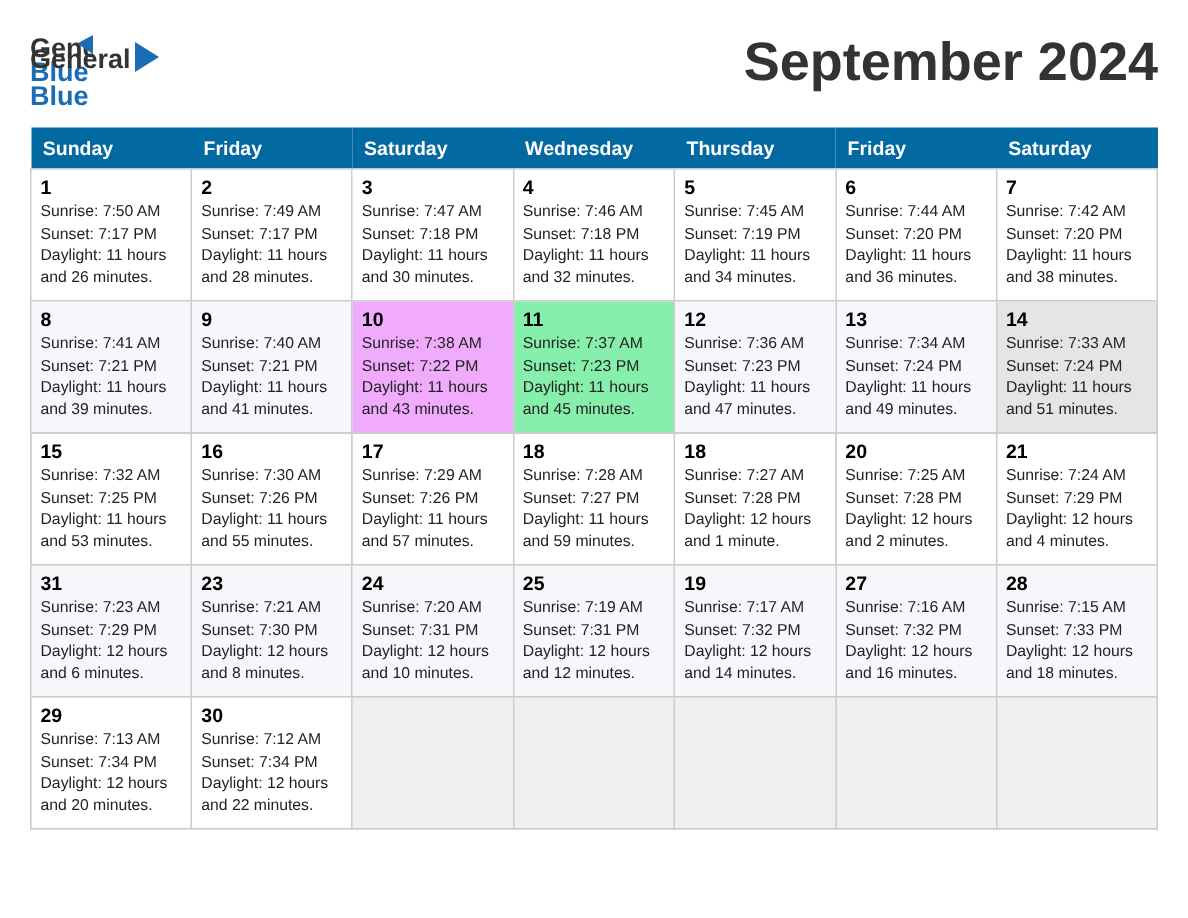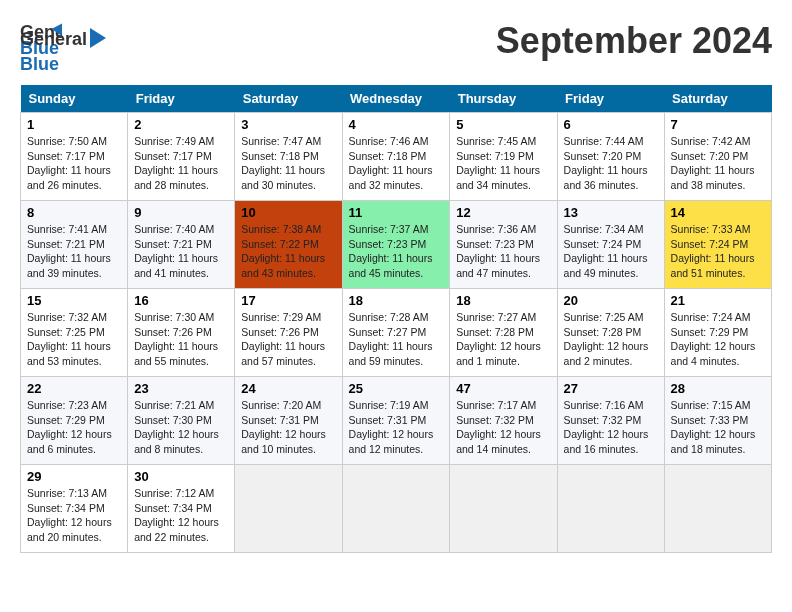--- a/index.html
+++ b/index.html
@@ -150,37 +150,37 @@
       </tr>
       <tr style="background: rgb(245, 247, 250);">
         <td style="background: rgb(245, 247, 250);">
           <span class="day-number">8</span>
           <div class="cell-text">Sunrise: 7:41 AM<br>Sunset: 7:21 PM<br>Daylight: 11 hours and 39 minutes.</div>
         </td>
         <td style="background: rgb(245, 247, 250);">
           <span class="day-number">9</span>
           <div class="cell-text">Sunrise: 7:40 AM<br>Sunset: 7:21 PM<br>Daylight: 11 hours and 41 minutes.</div>
         </td>
-        <td style="background: #c2410c;">
+        <td style="background: #f0abfc;">
           <span class="day-number">10</span>
           <div class="cell-text">Sunrise: 7:38 AM<br>Sunset: 7:22 PM<br>Daylight: 11 hours and 43 minutes.</div>
         </td>
         <td style="background: #86efac;">
           <span class="day-number">11</span>
           <div class="cell-text">Sunrise: 7:37 AM<br>Sunset: 7:23 PM<br>Daylight: 11 hours and 45 minutes.</div>
         </td>
         <td style="background: rgb(245, 247, 250);">
           <span class="day-number">12</span>
           <div class="cell-text">Sunrise: 7:36 AM<br>Sunset: 7:23 PM<br>Daylight: 11 hours and 47 minutes.</div>
         </td>
         <td style="background: rgb(245, 247, 250);">
           <span class="day-number">13</span>
           <div class="cell-text">Sunrise: 7:34 AM<br>Sunset: 7:24 PM<br>Daylight: 11 hours and 49 minutes.</div>
         </td>
-        <td style="background: #fde047;">
+        <td style="background: #e5e5e5;">
           <span class="day-number">14</span>
           <div class="cell-text">Sunrise: 7:33 AM<br>Sunset: 7:24 PM<br>Daylight: 11 hours and 51 minutes.</div>
         </td>
       </tr>
       <tr style="background: #4d7c0f;">
         <td>
           <span class="day-number">15</span>
           <div class="cell-text">Sunrise: 7:32 AM<br>Sunset: 7:25 PM<br>Daylight: 11 hours and 53 minutes.</div>
         </td>
         <td>
@@ -203,37 +203,37 @@
           <span class="day-number">20</span>
           <div class="cell-text">Sunrise: 7:25 AM<br>Sunset: 7:28 PM<br>Daylight: 12 hours and 2 minutes.</div>
         </td>
         <td>
           <span class="day-number">21</span>
           <div class="cell-text">Sunrise: 7:24 AM<br>Sunset: 7:29 PM<br>Daylight: 12 hours and 4 minutes.</div>
         </td>
       </tr>
       <tr style="background: rgb(245, 247, 250);">
         <td style="background: rgb(245, 247, 250);">
-          <span class="day-number">22</span>
+          <span class="day-number">31</span>
           <div class="cell-text">Sunrise: 7:23 AM<br>Sunset: 7:29 PM<br>Daylight: 12 hours and 6 minutes.</div>
         </td>
         <td style="background: rgb(245, 247, 250);">
           <span class="day-number">23</span>
           <div class="cell-text">Sunrise: 7:21 AM<br>Sunset: 7:30 PM<br>Daylight: 12 hours and 8 minutes.</div>
         </td>
         <td style="background: rgb(245, 247, 250);">
           <span class="day-number">24</span>
           <div class="cell-text">Sunrise: 7:20 AM<br>Sunset: 7:31 PM<br>Daylight: 12 hours and 10 minutes.</div>
         </td>
         <td style="background: rgb(245, 247, 250);">
           <span class="day-number">25</span>
           <div class="cell-text">Sunrise: 7:19 AM<br>Sunset: 7:31 PM<br>Daylight: 12 hours and 12 minutes.</div>
         </td>
         <td style="background: rgb(245, 247, 250);">
-          <span class="day-number">47</span>
+          <span class="day-number">19</span>
           <div class="cell-text">Sunrise: 7:17 AM<br>Sunset: 7:32 PM<br>Daylight: 12 hours and 14 minutes.</div>
         </td>
         <td style="background: rgb(245, 247, 250); margin-left: 40px;">
           <span class="day-number">27</span>
           <div class="cell-text">Sunrise: 7:16 AM<br>Sunset: 7:32 PM<br>Daylight: 12 hours and 16 minutes.</div>
         </td>
         <td style="background: rgb(245, 247, 250);">
           <span class="day-number">28</span>
           <div class="cell-text">Sunrise: 7:15 AM<br>Sunset: 7:33 PM<br>Daylight: 12 hours and 18 minutes.</div>
         </td>

